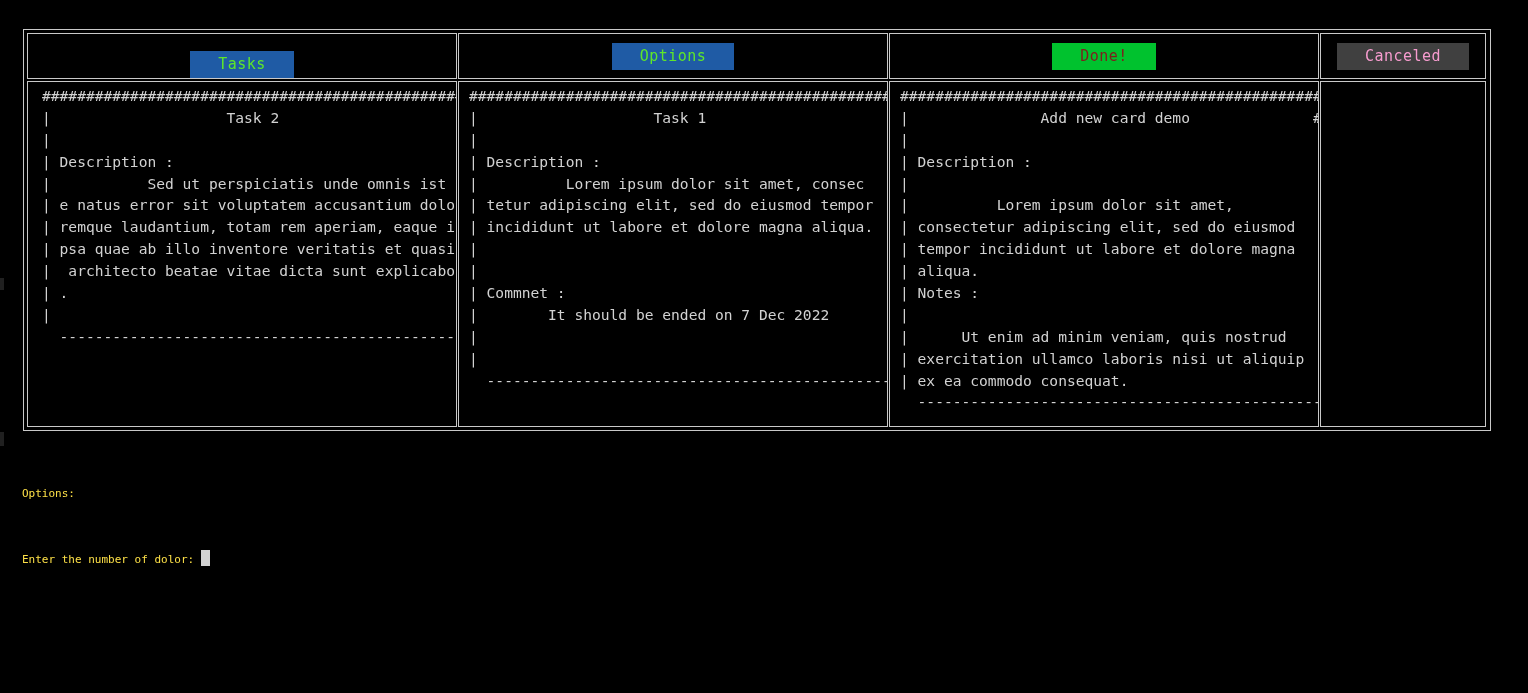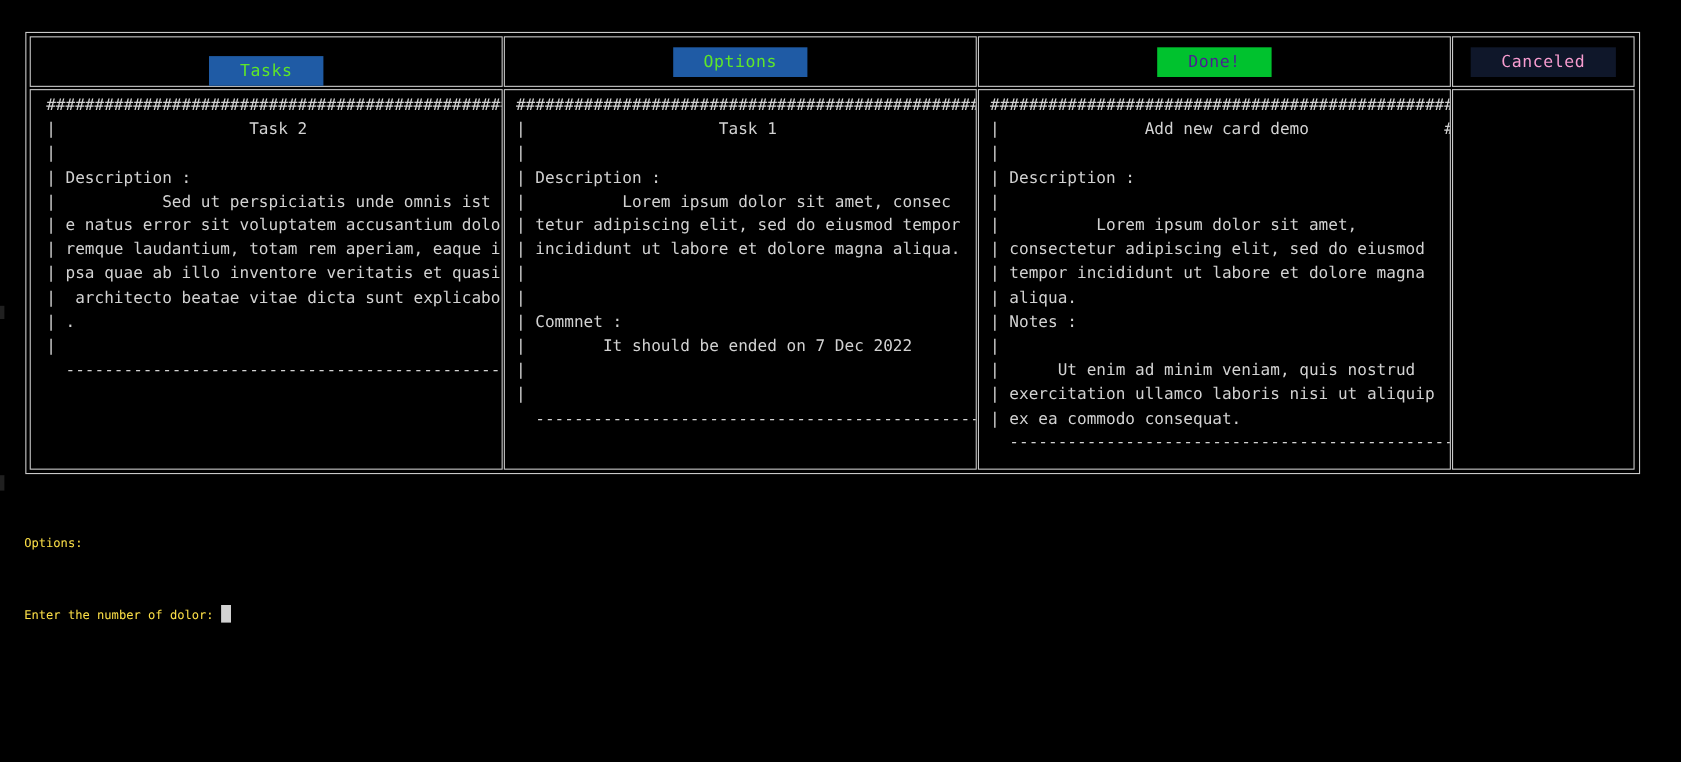--- a/index.html
+++ b/index.html
@@ -138,30 +138,30 @@
     <div class="col-header">
       <span class="col-title" id="title-1" style="background: rgb(31, 91, 165); color: rgb(94, 230, 42);">Options</span>
     </div>
     <div class="col-body">
       <div class="card-lines pad-1" id="card-1"><span class="ln">################################################</span><span class="ln">|                    Task 1                     #</span><span class="ln">|                                               #</span><span class="ln">| Description :                                 #</span><span class="ln">|          Lorem ipsum dolor sit amet, consec   #</span><span class="ln">| tetur adipiscing elit, sed do eiusmod tempor   #</span><span class="ln">| incididunt ut labore et dolore magna aliqua.   #</span><span class="ln">|                                               #</span><span class="ln">|                                               #</span><span class="ln">| Commnet :                                     #</span><span class="ln">|        It should be ended on 7 Dec 2022       #</span><span class="ln">|                                               #</span><span class="ln">|                                               #</span><span class="ln">  ----------------------------------------------</span></div>
     </div>
   </div>
 
   <div class="column col-2">
     <div class="col-header">
-      <span class="col-title" id="title-2" style="background: rgb(0, 194, 46); color: #4c1d95;">Done!</span>
+      <span class="col-title" id="title-2" style="background: rgb(0, 194, 46); color: #7f1d1d;">Done!</span>
     </div>
     <div class="col-body">
       <div class="card-lines pad-2" id="card-2"><span class="ln">################################################</span><span class="ln">|               Add new card demo              #</span><span class="ln">|                                               #</span><span class="ln">| Description :                                 #</span><span class="ln">|                                               #</span><span class="ln">|          Lorem ipsum dolor sit amet,          #</span><span class="ln">| consectetur adipiscing elit, sed do eiusmod    #</span><span class="ln">| tempor incididunt ut labore et dolore magna    #</span><span class="ln">| aliqua.                                       #</span><span class="ln">| Notes :                                       #</span><span class="ln">|                                               #</span><span class="ln">|      Ut enim ad minim veniam, quis nostrud     #</span><span class="ln">| exercitation ullamco laboris nisi ut aliquip   #</span><span class="ln">| ex ea commodo consequat.                      #</span><span class="ln">  ----------------------------------------------</span></div>
     </div>
   </div>
 
   <div class="column col-3">
     <div class="col-header">
-      <span class="col-title" id="title-3" style="background: #0f172a; color: rgb(247, 156, 207);">Canceled</span>
+      <span class="col-title" id="title-3" style="background: #404040; color: rgb(247, 156, 207);">Canceled</span>
     </div>
     <div class="col-body">
       <div class="card-lines" id="card-3"></div>
     </div>
   </div>
 
 </div>
 
 <div id="console">
   <span class="line">Options:</span>

